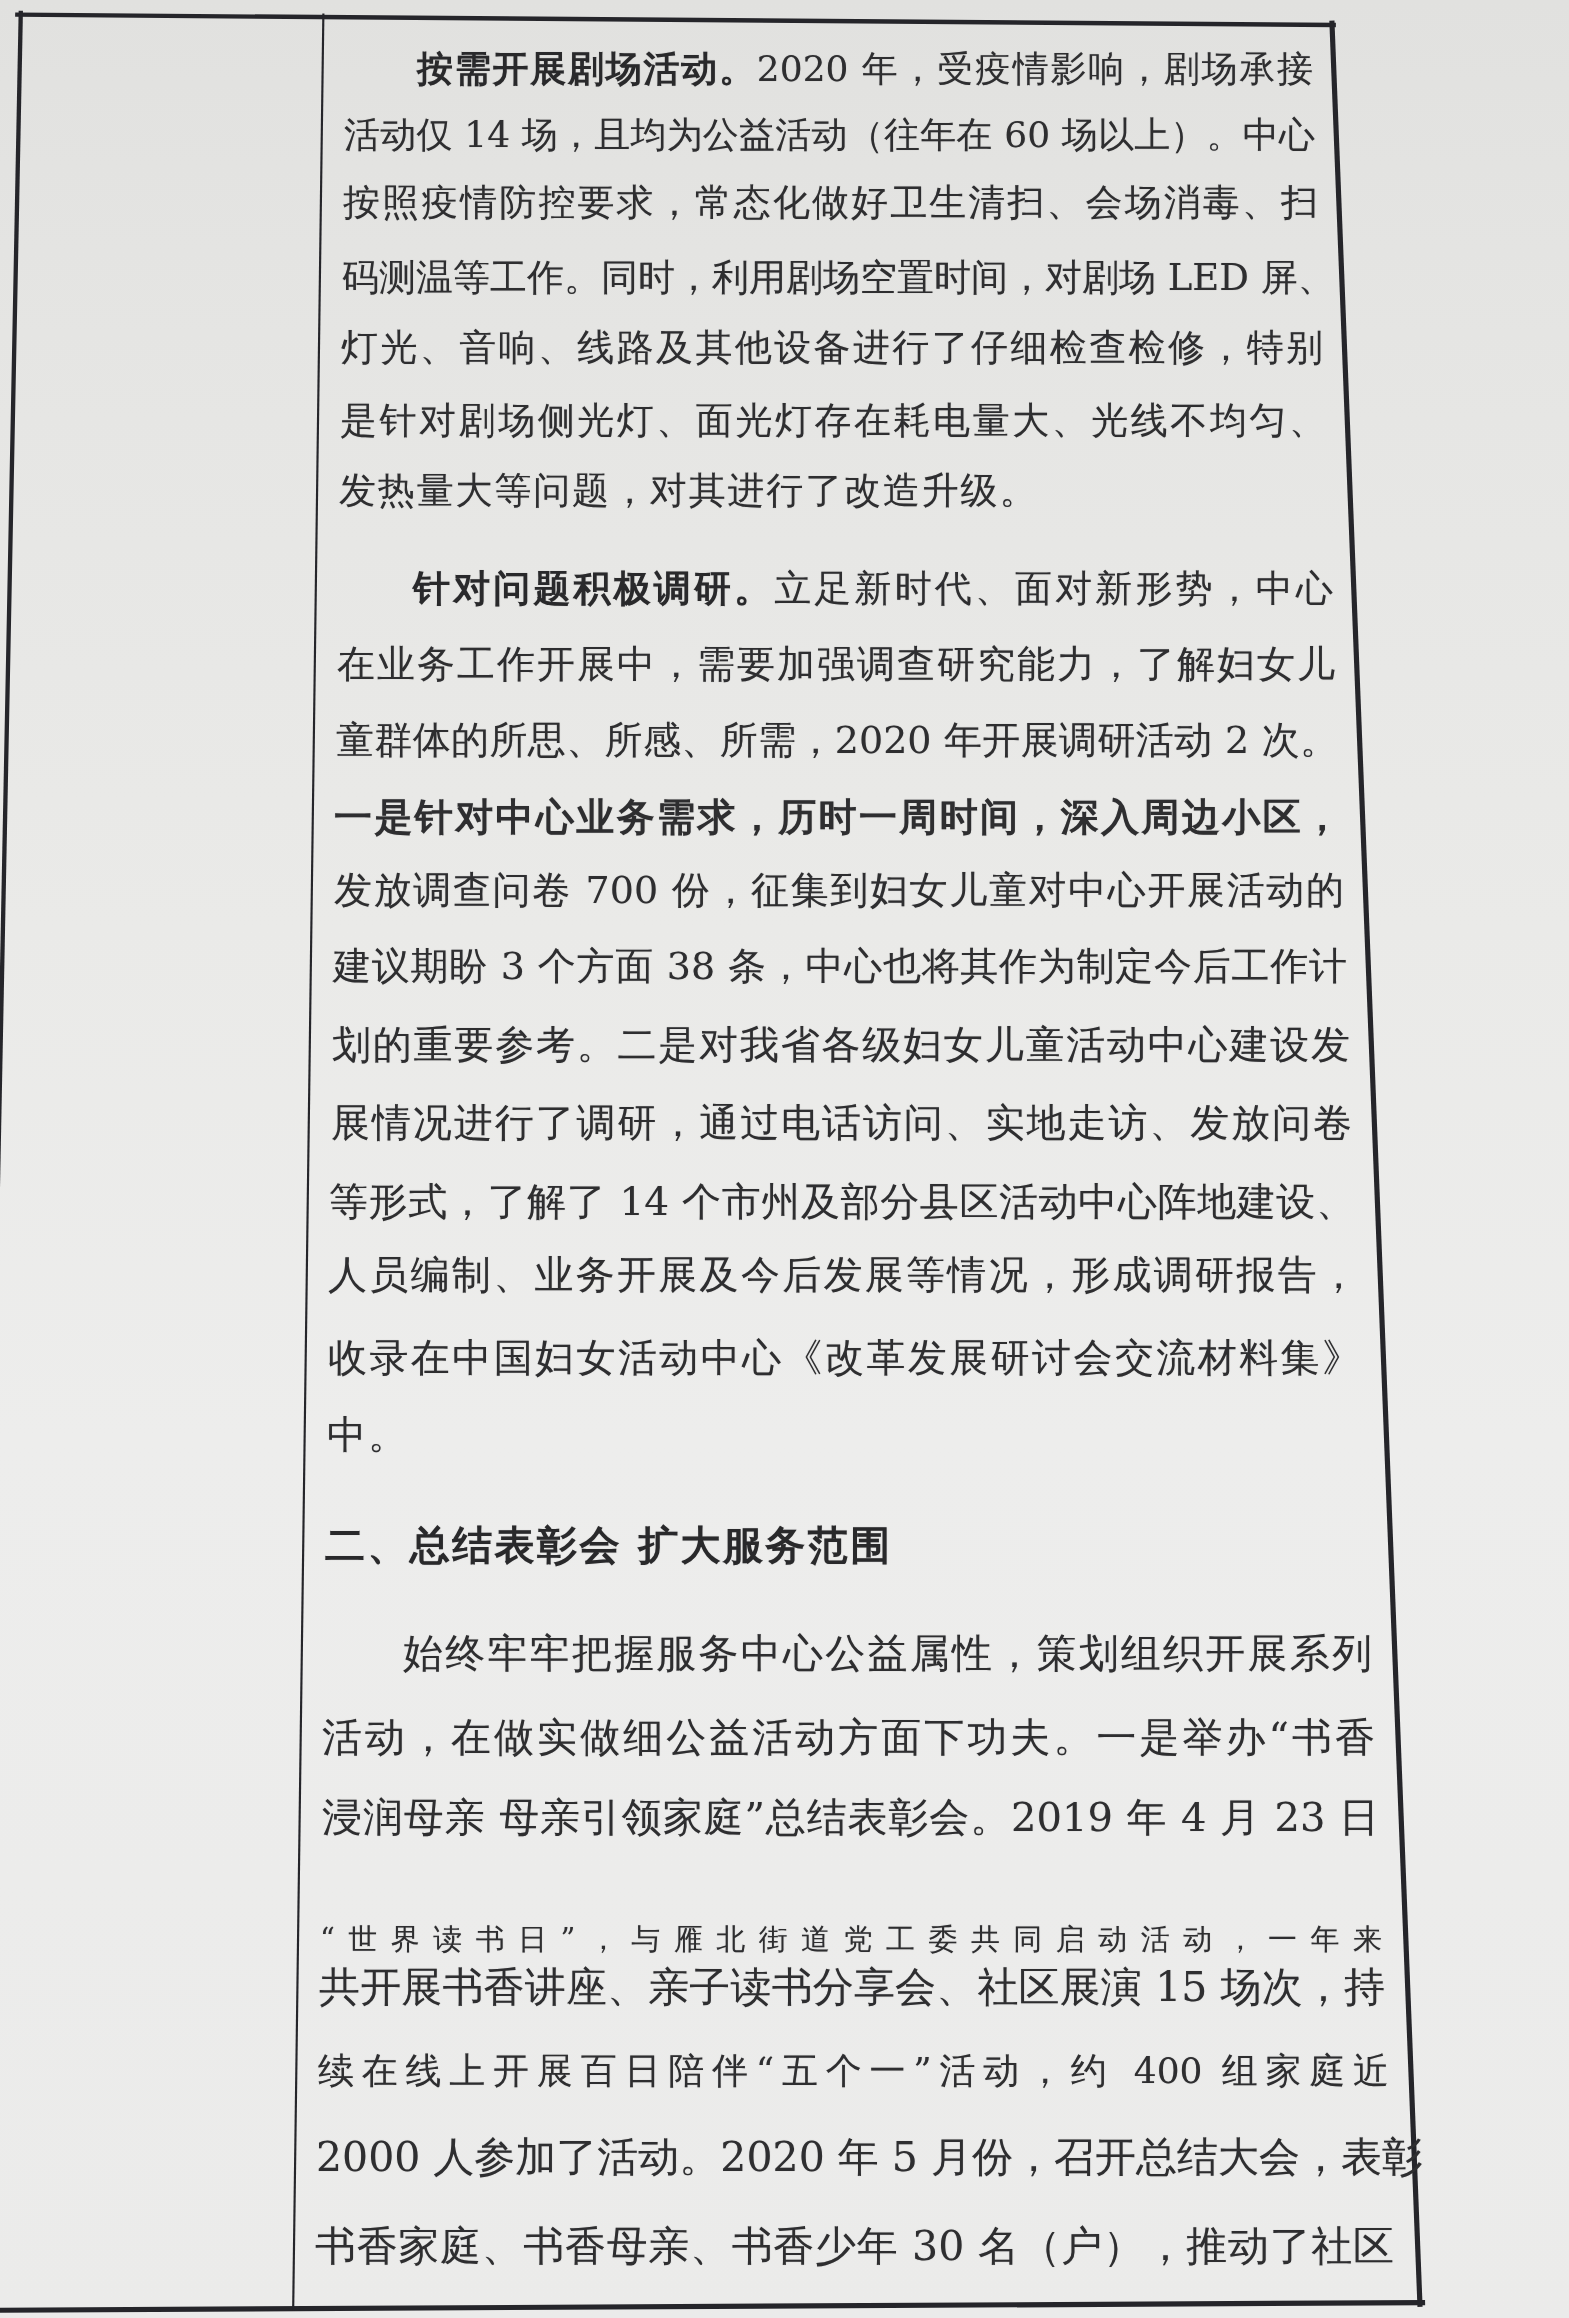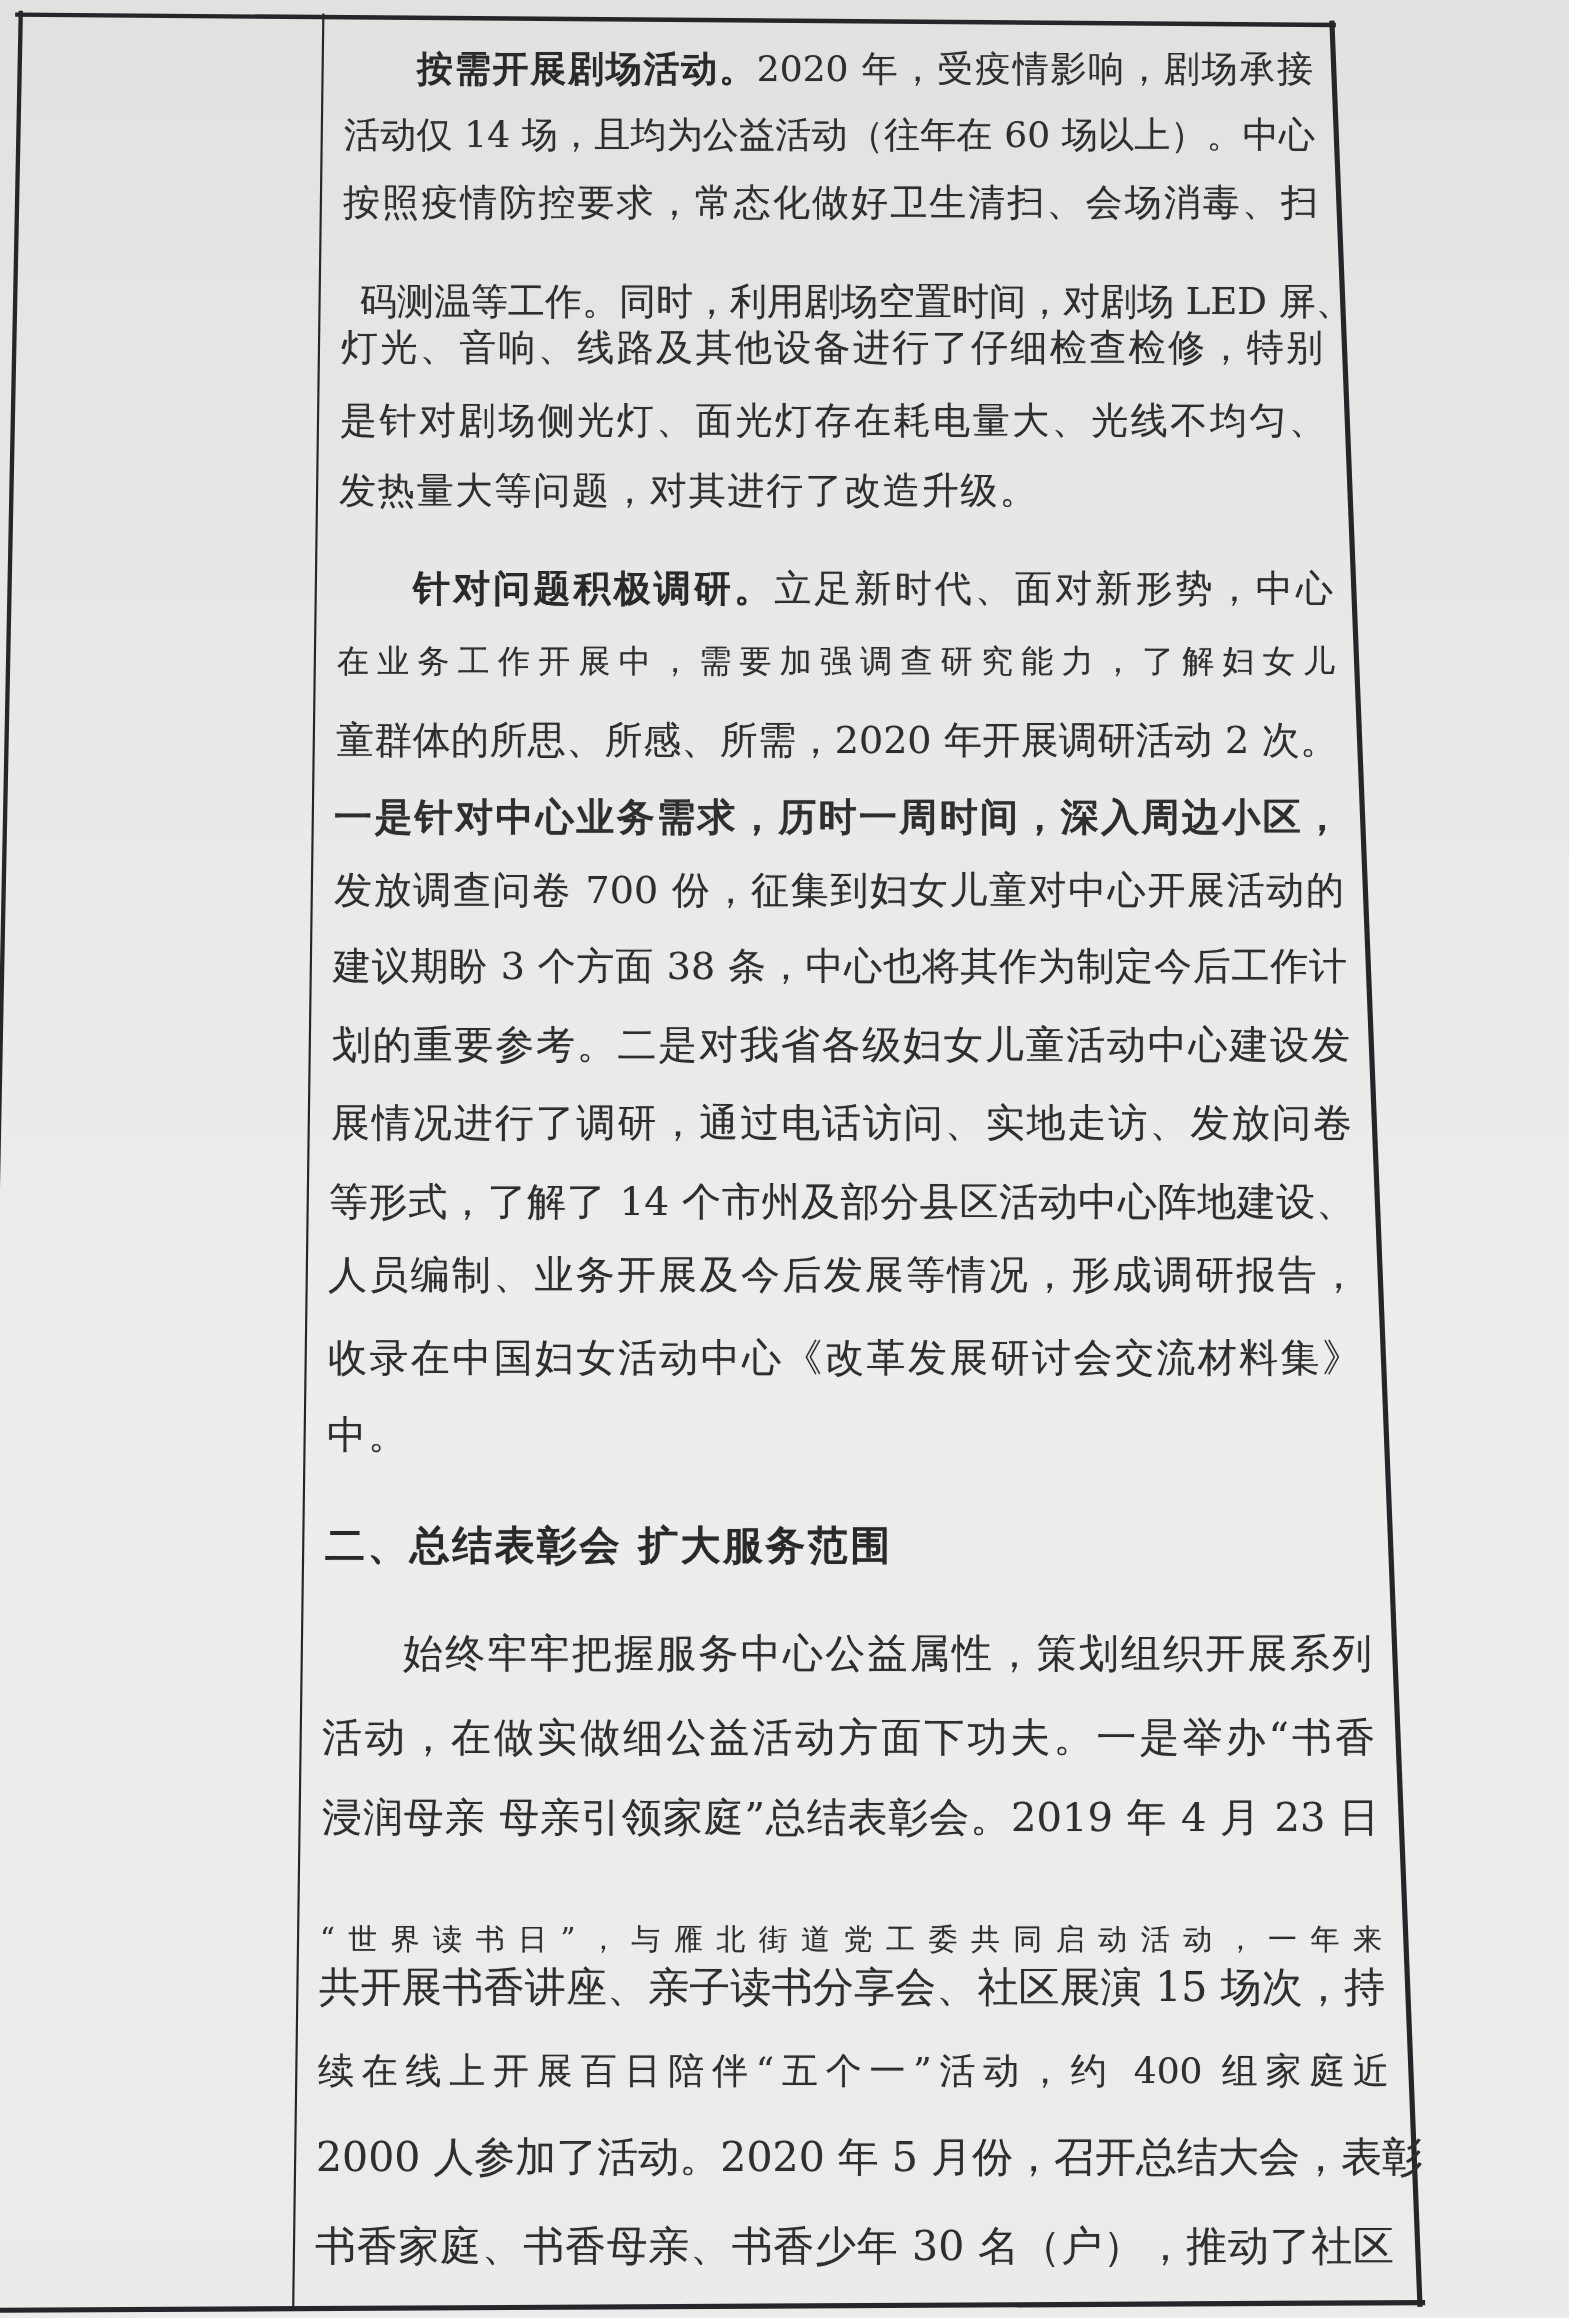--- a/index.html
+++ b/index.html
@@ -78,29 +78,29 @@
   </svg>
 
   <div class="cell" style="left:26px;top:20.7px;width:276px;height:2284px;"></div>
 
   <div class="cell" style="left:0;top:0;width:1570px;height:2319px;">
 
     <div class="para">
       <div class="ln j" style="top:51px;left:417px;width:896px;font-size:36px;"><span class="b">按需开展剧场活动。</span><span>2020 年，受疫情影响，剧场承接</span></div>
       <div class="ln j" style="top:117px;left:344px;width:971px;font-size:36px;">活动仅 14 场，且均为公益活动（往年在 60 场以上）。中心</div>
       <div class="ln j" style="top:184px;left:343px;width:975px;font-size:37px;">按照疫情防控要求，常态化做好卫生清扫、会场消毒、扫</div>
-      <div class="ln j" style="top:259px;left:360px;width:978px;font-size:37px;margin-top:24px;">码测温等工作。同时，利用剧场空置时间，对剧场 LED 屏、</div>
+      <div class="ln j" style="top:259px;left:342px;width:978px;font-size:37px;">码测温等工作。同时，利用剧场空置时间，对剧场 LED 屏、</div>
       <div class="ln j" style="top:329px;left:341px;width:982px;font-size:37px;">灯光、音响、线路及其他设备进行了仔细检查检修，特别</div>
       <div class="ln j" style="top:402px;left:340px;width:986px;font-size:37px;">是针对剧场侧光灯、面光灯存在耗电量大、光线不均匀、</div>
       <div class="ln nj" style="top:472px;left:339px;font-size:37px;">发热量大等问题，对其进行了改造升级。</div>
     </div>
 
     <div class="para">
       <div class="ln j" style="top:570px;left:413px;width:920px;font-size:37px;"><span class="b">针对问题积极调研。</span><span>立足新时代、面对新形势，中心</span></div>
-      <div class="ln j" style="top:645px;left:337px;width:998px;font-size:32px;">在业务工作开展中，需要加强调查研究能力，了解妇女儿</div>
+      <div class="ln j" style="top:645px;left:337px;width:998px;font-size:38px;">在业务工作开展中，需要加强调查研究能力，了解妇女儿</div>
       <div class="ln j" style="top:721px;left:336px;width:1002px;font-size:38px;">童群体的所思、所感、所需，2020 年开展调研活动 2 次。</div>
       <div class="ln j" style="top:798px;left:334px;width:1007px;font-size:38px;font-weight:bold;">一是针对中心业务需求，历时一周时间，深入周边小区，</div>
       <div class="ln j" style="top:871px;left:334px;width:1010px;font-size:38px;">发放调查问卷 700 份，征集到妇女儿童对中心开展活动的</div>
       <div class="ln j" style="top:947px;left:333px;width:1014px;font-size:38px;">建议期盼 3 个方面 38 条，中心也将其作为制定今后工作计</div>
       <div class="ln j" style="top:1025px;left:332px;width:1018px;font-size:39px;">划的重要参考。二是对我省各级妇女儿童活动中心建设发</div>
       <div class="ln j" style="top:1103px;left:331px;width:1021px;font-size:39px;">展情况进行了调研，通过电话访问、实地走访、发放问卷</div>
       <div class="ln j" style="top:1182px;left:329px;width:1026px;font-size:39px;">等形式，了解了 14 个市州及部分县区活动中心阵地建设、</div>
       <div class="ln j" style="top:1255px;left:328px;width:1030px;font-size:39px;">人员编制、业务开展及今后发展等情况，形成调研报告，</div>
       <div class="ln j" style="top:1338px;left:328px;width:1033px;font-size:39px;">收录在中国妇女活动中心《改革发展研讨会交流材料集》</div>
       <div class="ln nj" style="top:1415px;left:327px;font-size:39px;">中。</div>

